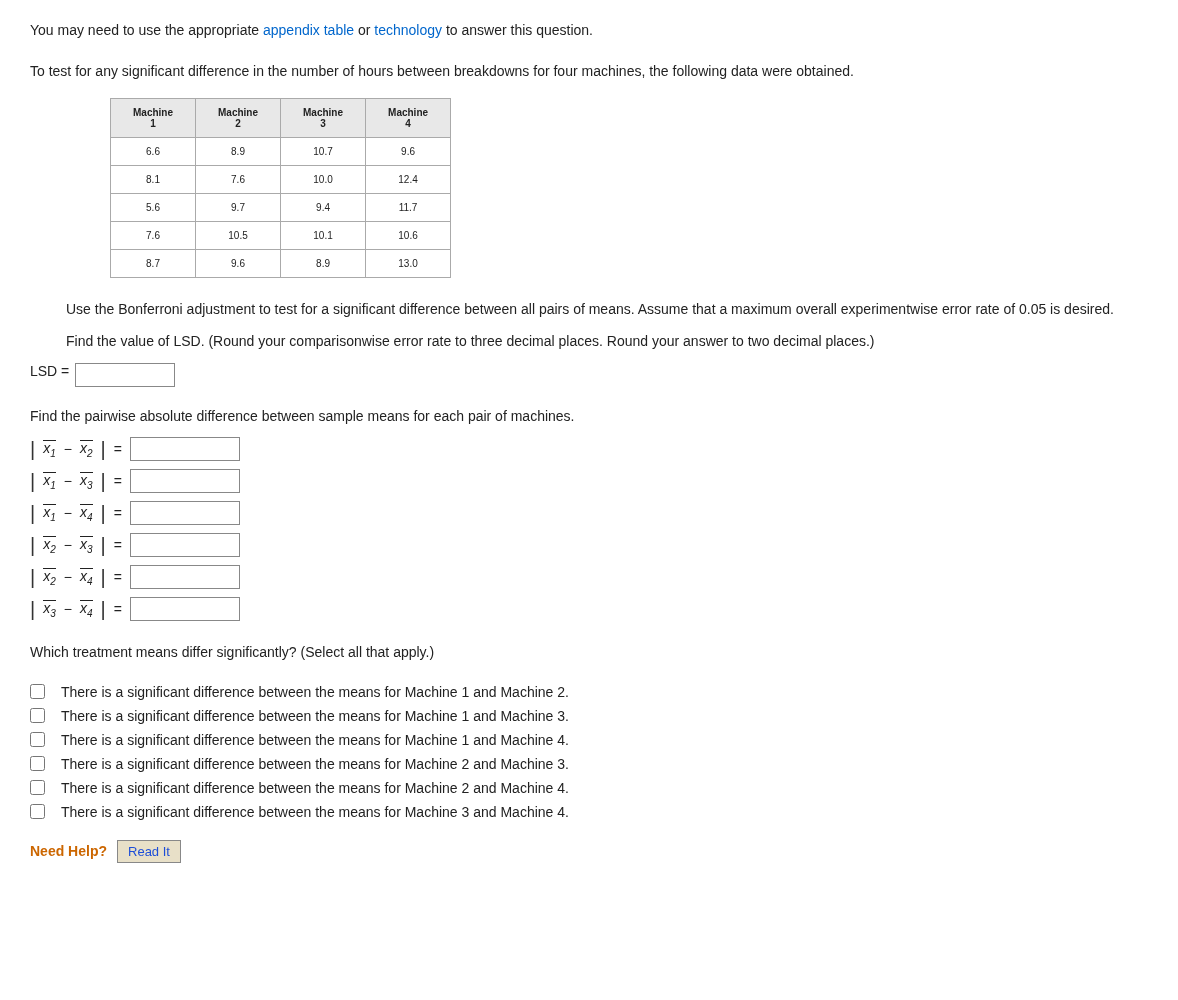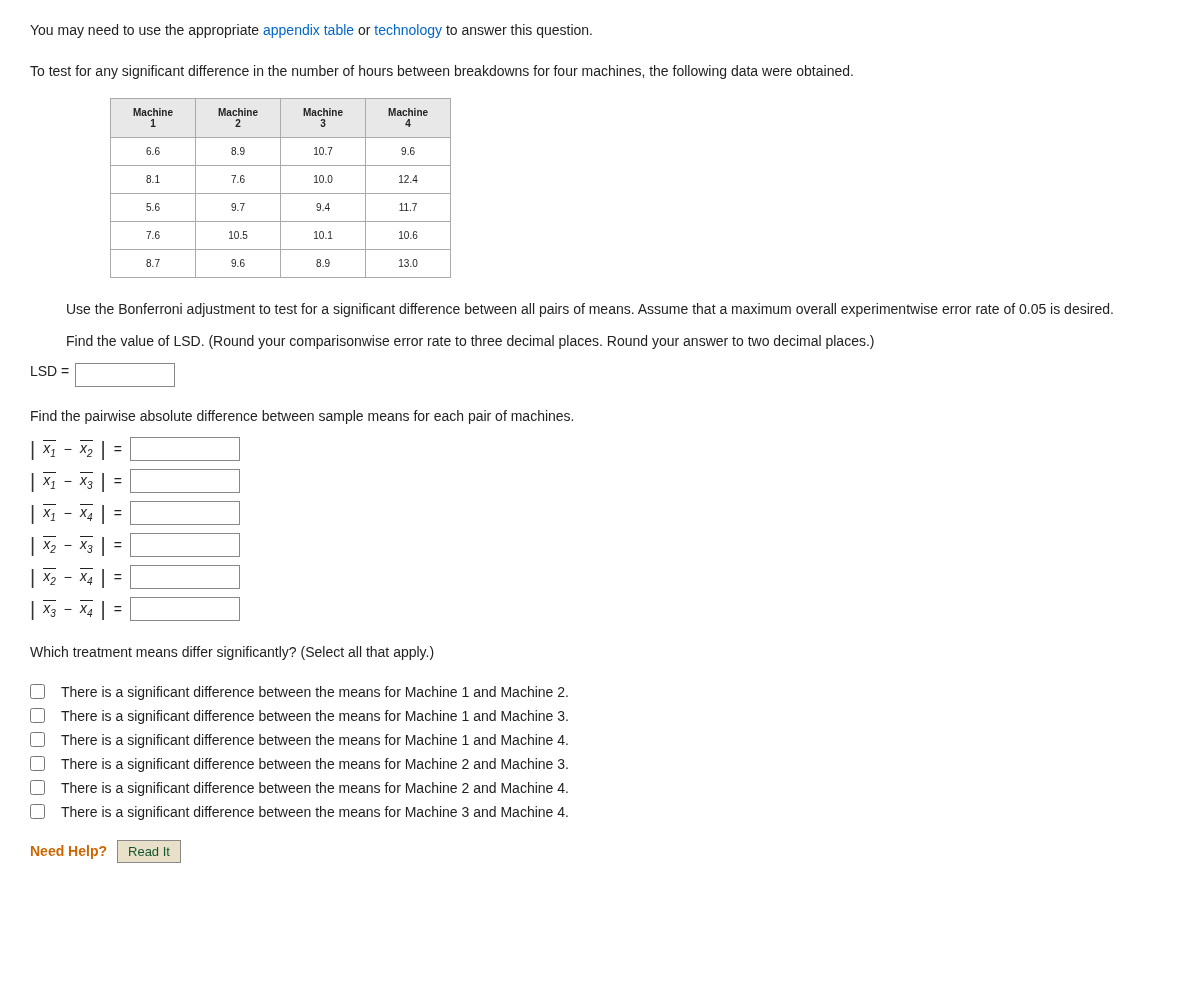--- a/index.html
+++ b/index.html
@@ -114,21 +114,21 @@
       font-weight: bold;
       font-size: 14px;
     }
     .read-it-btn {
       border: 1px solid #888;
       background: #e8e0c8;
       padding: 3px 10px;
       font-size: 13px;
       cursor: pointer;
       font-family: Arial, sans-serif;
-      color: #14532d;
+      color: #1d4ed8;
     }
 
     
     .xbar {
       display: inline-block;
       position: relative;
       font-style: italic;
     }
     .xbar::after {
       content: '';

